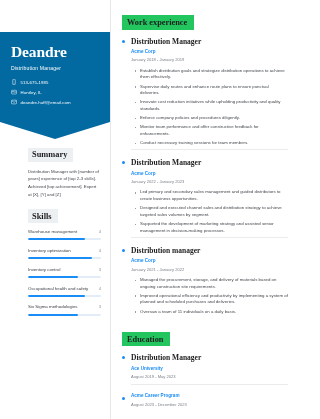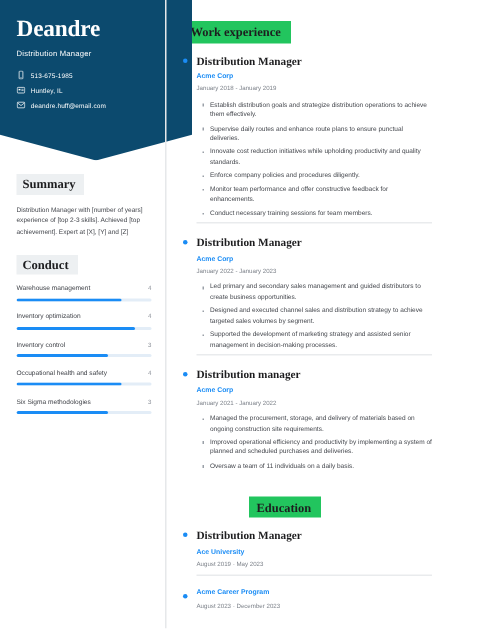--- a/index.html
+++ b/index.html
@@ -9,46 +9,47 @@
     font-family:"Liberation Sans",sans-serif;
     overflow:hidden;
     position:relative;
   }
   .page{width:297px;height:419px;display:flex;position:relative;}
 
   
   .left{width:110px;flex:0 0 110px;position:relative;}
   .banner{
     position:relative;
-    width:128px;height:107px;
-    background:#0c4a6e;
+    width:110px;height:107px;
+    background:#0369a1;
     clip-path:polygon(0 0,100% 0,100% 84%,50% 100%,0 84%);
     box-sizing:border-box;
     padding:13px 9px 0 11px;
+    margin-top:32px;
   }
   .name{
     font-family:"Liberation Serif",serif;
     color:#ffffff;font-weight:700;
     font-size:15.5px;line-height:14px;
     letter-spacing:-0.1px;
   }
   .title-sub{
     color:#ffffff;font-size:5.1px;
     margin-top:6px;letter-spacing:.15px;
   }
   .contacts{margin-top:8px;}
   .crow{display:flex;align-items:center;gap:3.5px;margin-bottom:4.2px;}
   .cico{
     width:6px;height:6px;flex:0 0 6px;
     display:flex;align-items:center;justify-content:center;
   }
   .cico svg{display:block;}
   .ctxt{color:#ffffff;font-size:4.3px;letter-spacing:.1px;white-space:nowrap;}
 
-  .lsec{padding:0 9px 0 11px;}
+  .lsec{padding:0 9px 0 28px;}
   .lhead{
     font-family:"Liberation Serif",serif;
     font-weight:700;font-size:8.4px;color:#1d1d1f;
     background:#edf0f2;display:inline-block;
     padding:2.4px 6px 2.4px 4px;
     margin:9px 0 6px 0;
   }
   .summary-txt{
     font-size:4.35px;line-height:7.6px;color:#44474d;
     margin-bottom:2px;
@@ -71,21 +72,21 @@
 
   
   .right{flex:1;padding:11px 9px 0 12px;box-sizing:border-box;}
   .rhead{
     font-family:"Liberation Serif",serif;
     font-weight:700;font-size:8.3px;color:#1d1d1f;
     background:#22c55e;display:inline-block;
     padding:2.6px 7px 2.6px 5px;
     margin:0 0 7px 0;
   }
-  .rhead.gap{margin-top:9px;margin-left:44px;}
+  .rhead.gap{margin-top:9px;}
   .entry{position:relative;padding-left:9px;margin-bottom:8px;}
   .dot{
     position:absolute;left:0;top:3.1px;
     width:3.1px;height:3.1px;background:#1a8cf5;border-radius:50%;
   }
   .role{
     font-family:"Liberation Serif",serif;
     font-weight:700;font-size:7.5px;color:#1d1d1f;
     line-height:9px;margin-bottom:3.6px;
   }
@@ -151,21 +152,21 @@
         </div>
       </div>
     </div>
 
     <div class="lsec">
       <div class="lhead">Summary</div>
       <div class="summary-txt">Distribution Manager with [number of years] experience of [top 2-3 skills]. Achieved [top achievement]. Expert at [X], [Y] and [Z]</div>
     </div>
 
     <div class="lsec">
-      <div class="lhead">Conduct</div>
+      <div class="lhead">Skills</div>
 
       <div class="skill">
         <div class="skill-top">
           <span class="skill-name">Warehouse management</span>
           <span class="skill-val">4</span>
         </div>
         <div class="bar">
             <i style="width: 78%;"></i>
           </div>
       </div>

